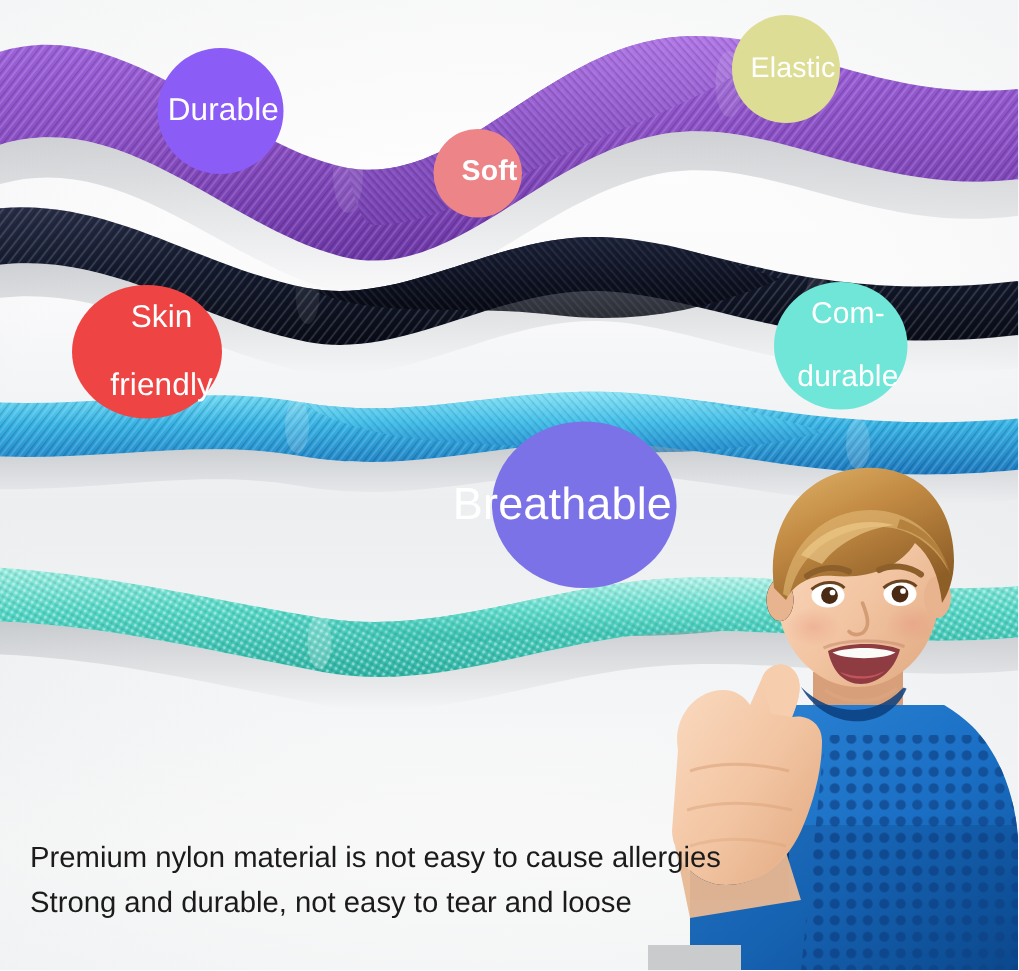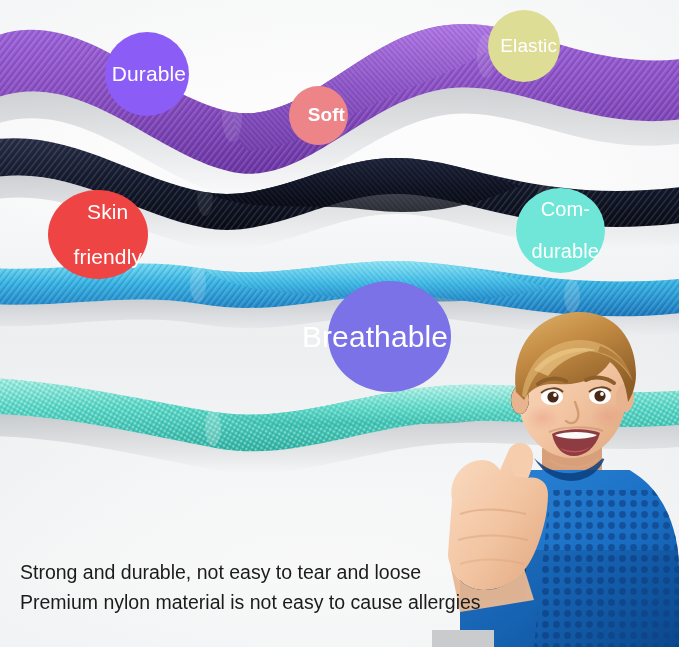--- a/index.html
+++ b/index.html
@@ -343,19 +343,19 @@
       <span>Com-</span><br>
       <span>durable</span>
     </span>
   </div>
 
   <div class="badge" id="badge-breathable" style="background:#7B72E8">
     <span>Breathable</span>
   </div>
 
   <div class="caption">
+    <div>Premium nylon material is not easy to cause allergies</div>
     <div>Strong and durable, not easy to tear and loose</div>
-    <div>Premium nylon material is not easy to cause allergies</div>
   </div>
 
   <div class="grey-chip"></div>
 
 </div>
 
 </body></html>

